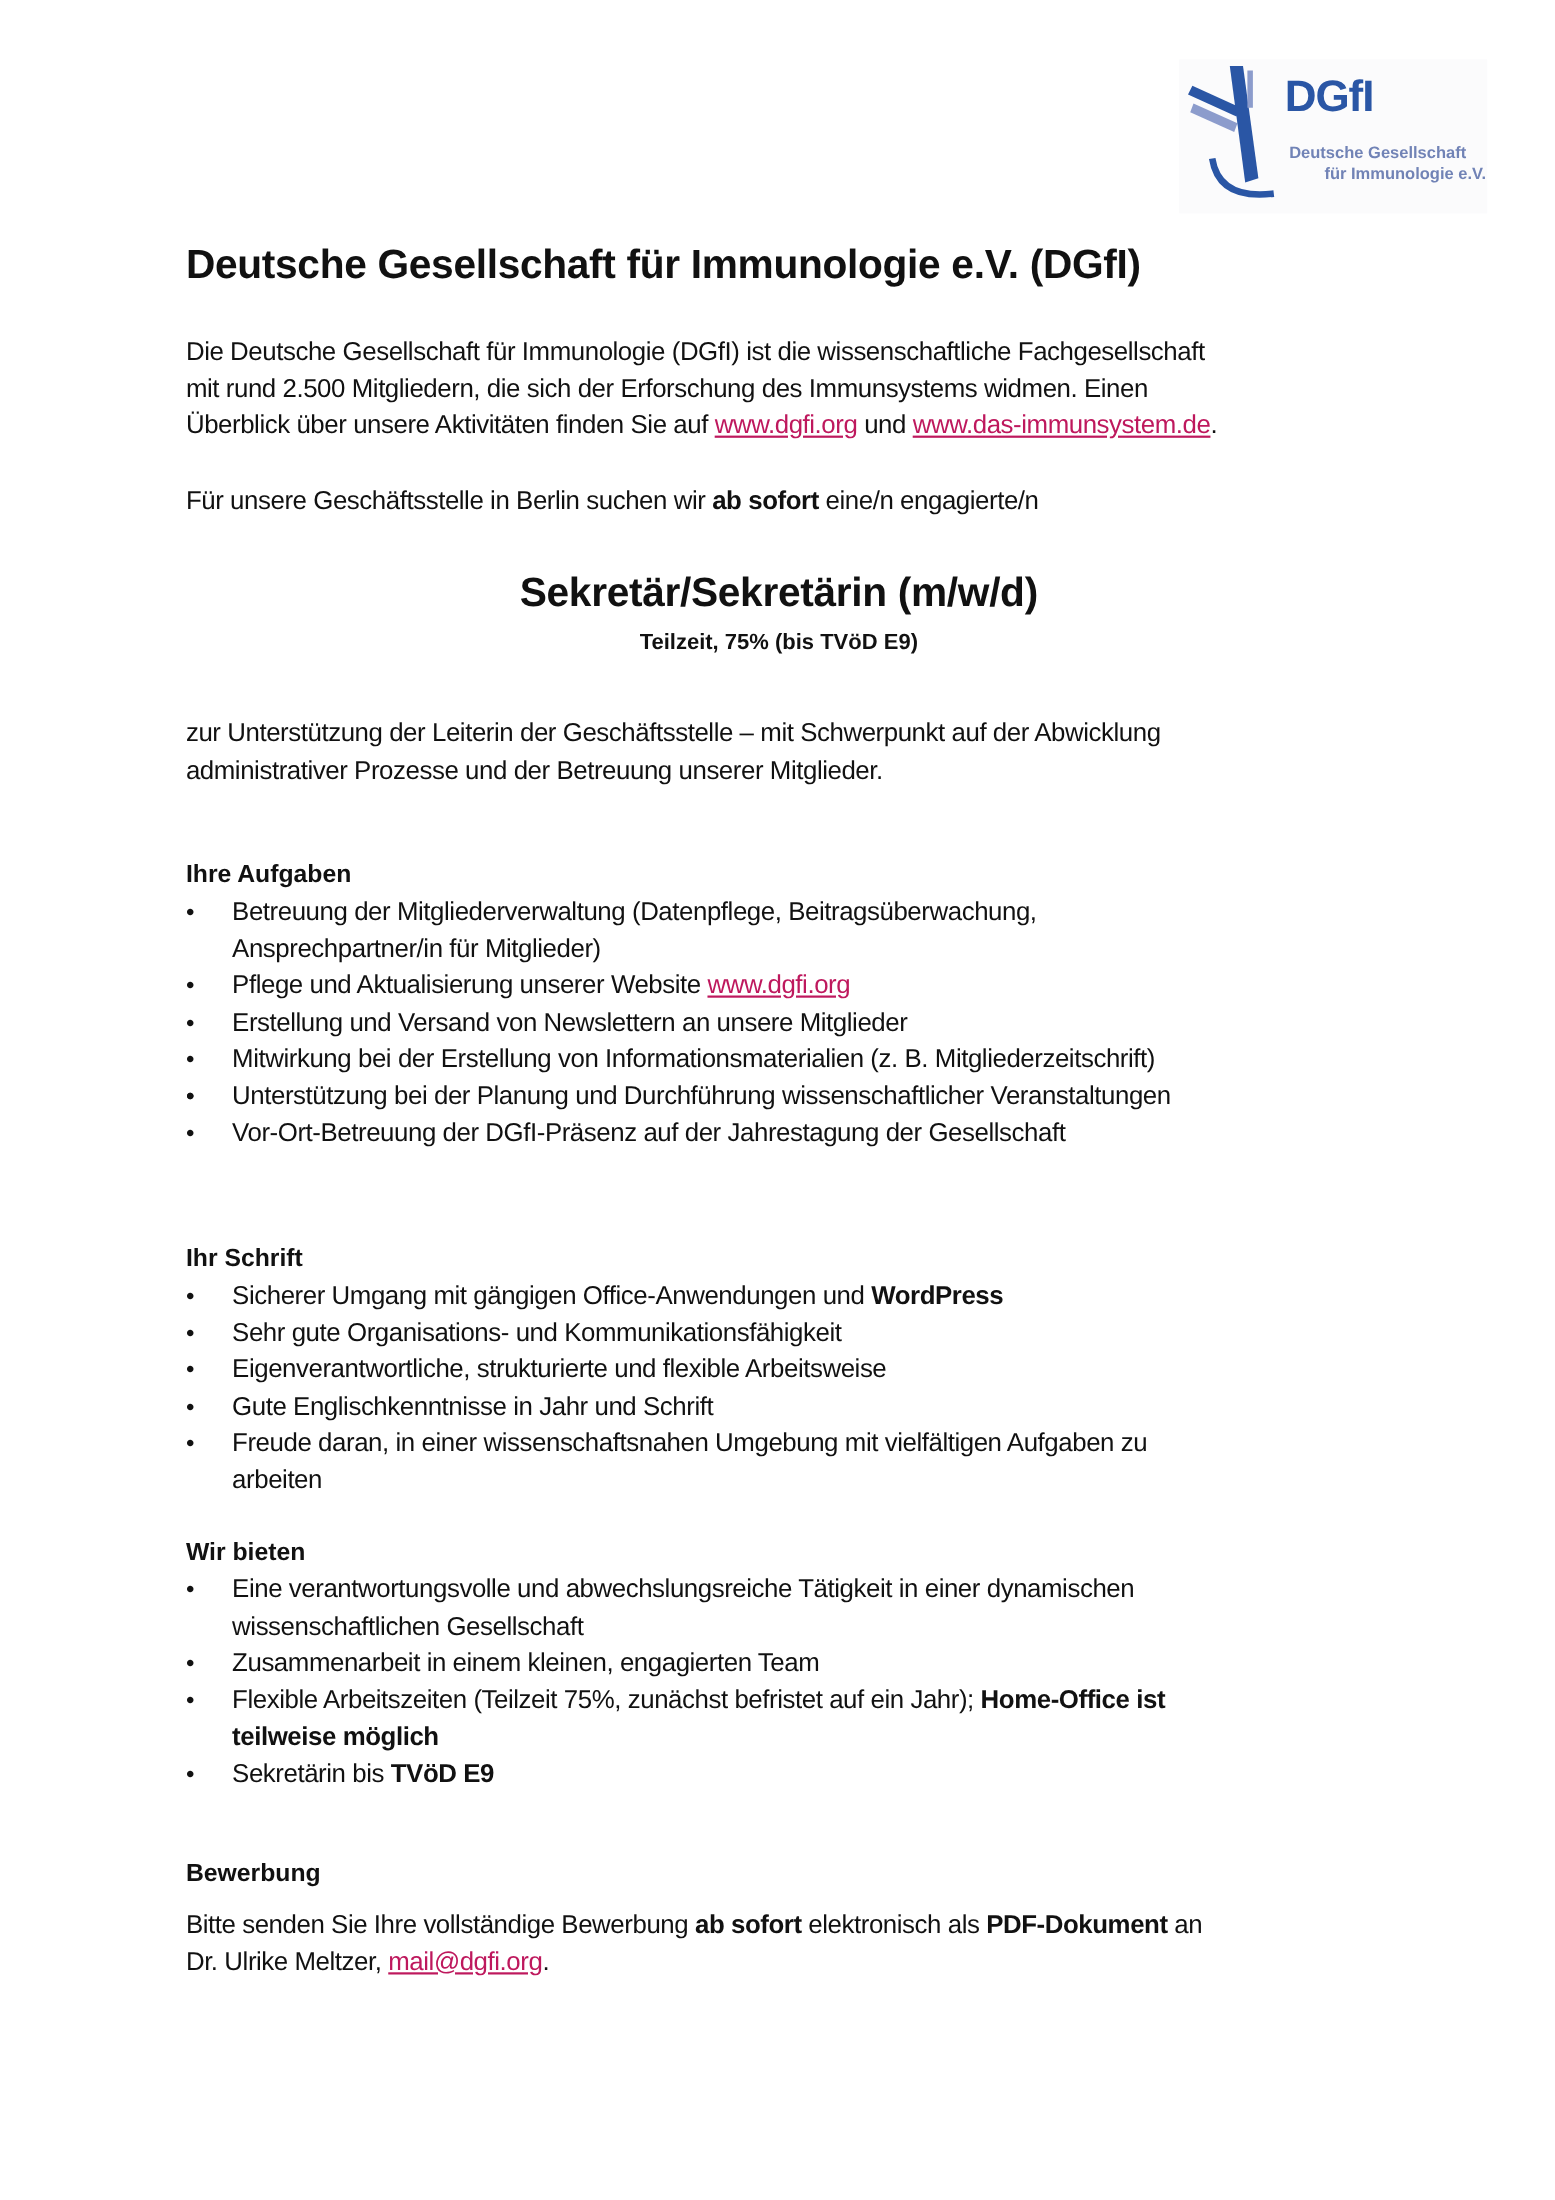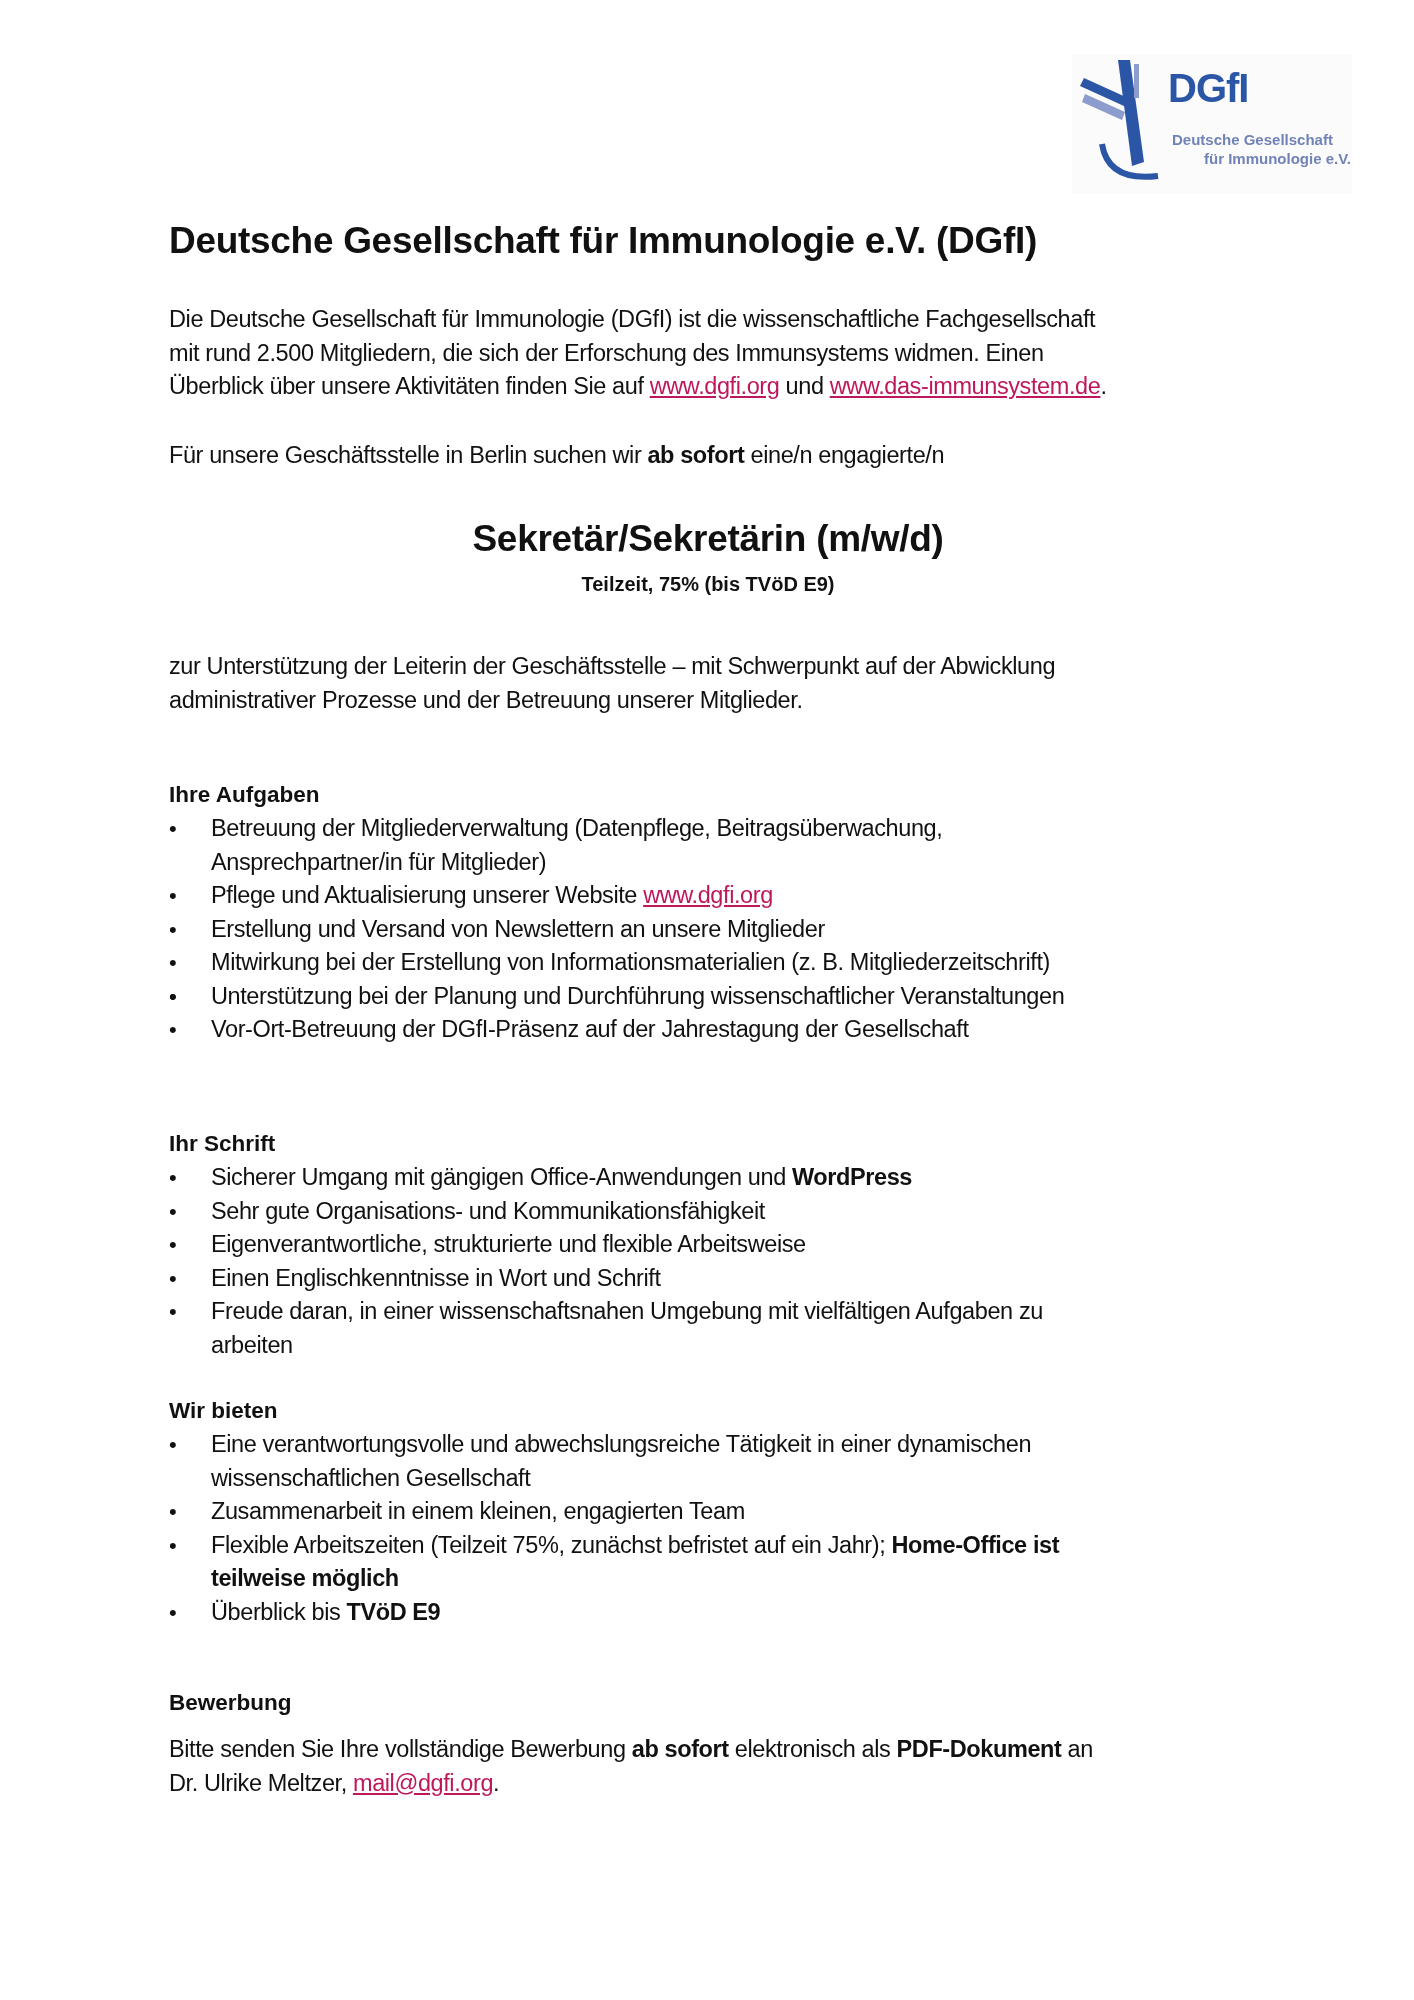--- a/index.html
+++ b/index.html
@@ -86,30 +86,30 @@
     <li><span class="bullet">•</span></li>
     <li><span class="bullet">•</span><span>Unterstützung bei der Planung und Durchführung wissenschaftlicher Veranstaltungen</span></li>
     <li><span class="bullet">•</span><span>Vor-Ort-Betreuung der DGfI-Präsenz auf der Jahrestagung der Gesellschaft</span></li>
   </ul>
 
   <div class="section-h" style="top:1131px;">Ihr Schrift</div>
   <ul class="list" style="top:1161px;">
     <li><span class="bullet">•</span><span>Sicherer Umgang mit gängigen Office-Anwendungen und </span><b>WordPress</b></li>
     <li><span class="bullet">•</span><span>Sehr gute Organisations- und Kommunikationsfähigkeit</span></li>
     <li><span class="bullet">•</span><span>Eigenverantwortliche, strukturierte und flexible Arbeitsweise</span></li>
-    <li><span class="bullet">•</span><span>Einen Englischkenntnisse in Wort und Schrift</span></li>
+    <li><span class="bullet">•</span><span>Gute Englischkenntnisse in Jahr und Schrift</span></li>
     <li><span class="bullet">•</span><span>Freude daran, in einer wissenschaftsnahen Umgebung mit vielfältigen Aufgaben zu</span><br><span>arbeiten</span></li>
   </ul>
 
   <div class="section-h" style="top:1398px;">Wir bieten</div>
   <ul class="list" style="top:1428px;">
     <li><span class="bullet">•</span><span>Eine verantwortungsvolle und abwechslungsreiche Tätigkeit in einer dynamischen</span><br><span>wissenschaftlichen Gesellschaft</span></li>
     <li><span class="bullet">•</span><span>Zusammenarbeit in einem kleinen, engagierten Team</span></li>
     <li><span class="bullet">•</span><span>Flexible Arbeitszeiten (Teilzeit 75%, zunächst befristet auf ein Jahr); </span><b>Home-Office ist</b><br><b>teilweise möglich</b></li>
-    <li><span class="bullet">•</span><span>Überblick bis </span><b>TVöD E9</b></li>
+    <li><span class="bullet">•</span><span>Sekretärin bis </span><b>TVöD E9</b></li>
   </ul>
 
   <div class="section-h" style="top:1690px;">Bewerbung</div>
   <div class="p" style="top:1733px;">
     <div><span>Bitte senden Sie Ihre vollständige Bewerbung </span><b>ab sofort</b><span> elektronisch als </span><b>PDF-Dokument</b><span> an</span></div>
     <div><span>Dr. Ulrike Meltzer, </span><a>mail@dgfi.org</a><span>.</span></div>
   </div>
 </div>
 
 </body></html>

